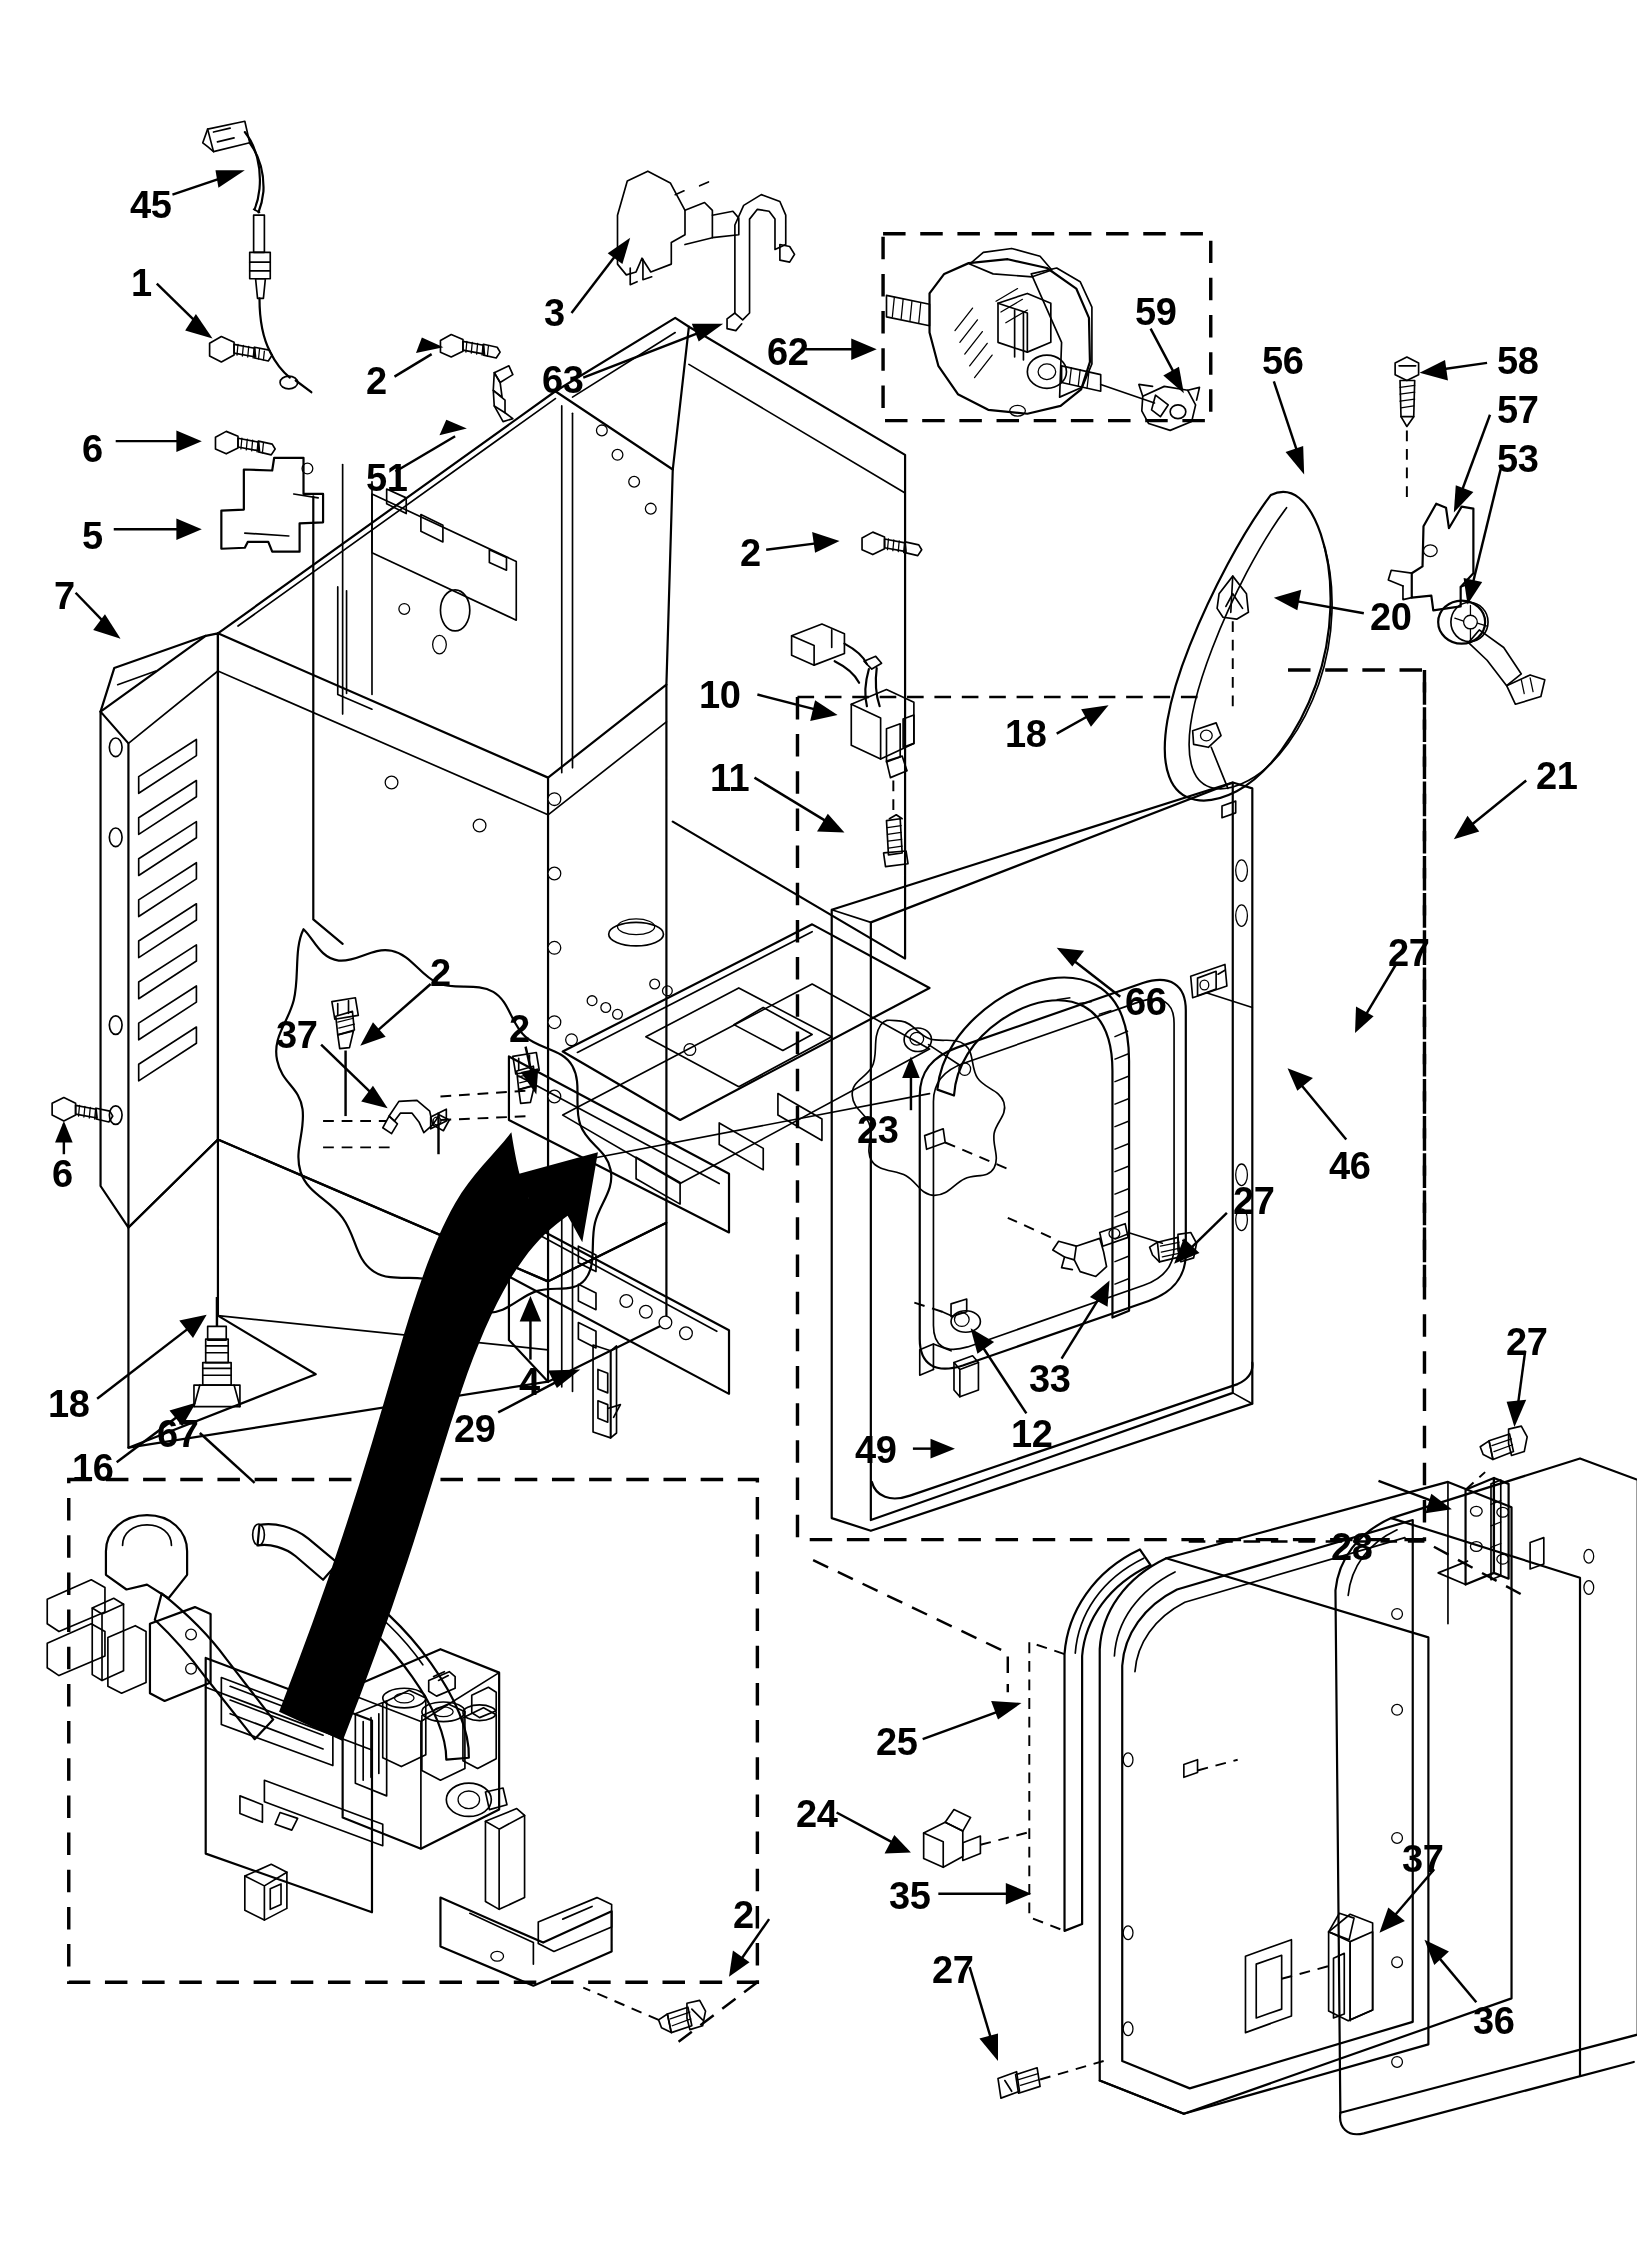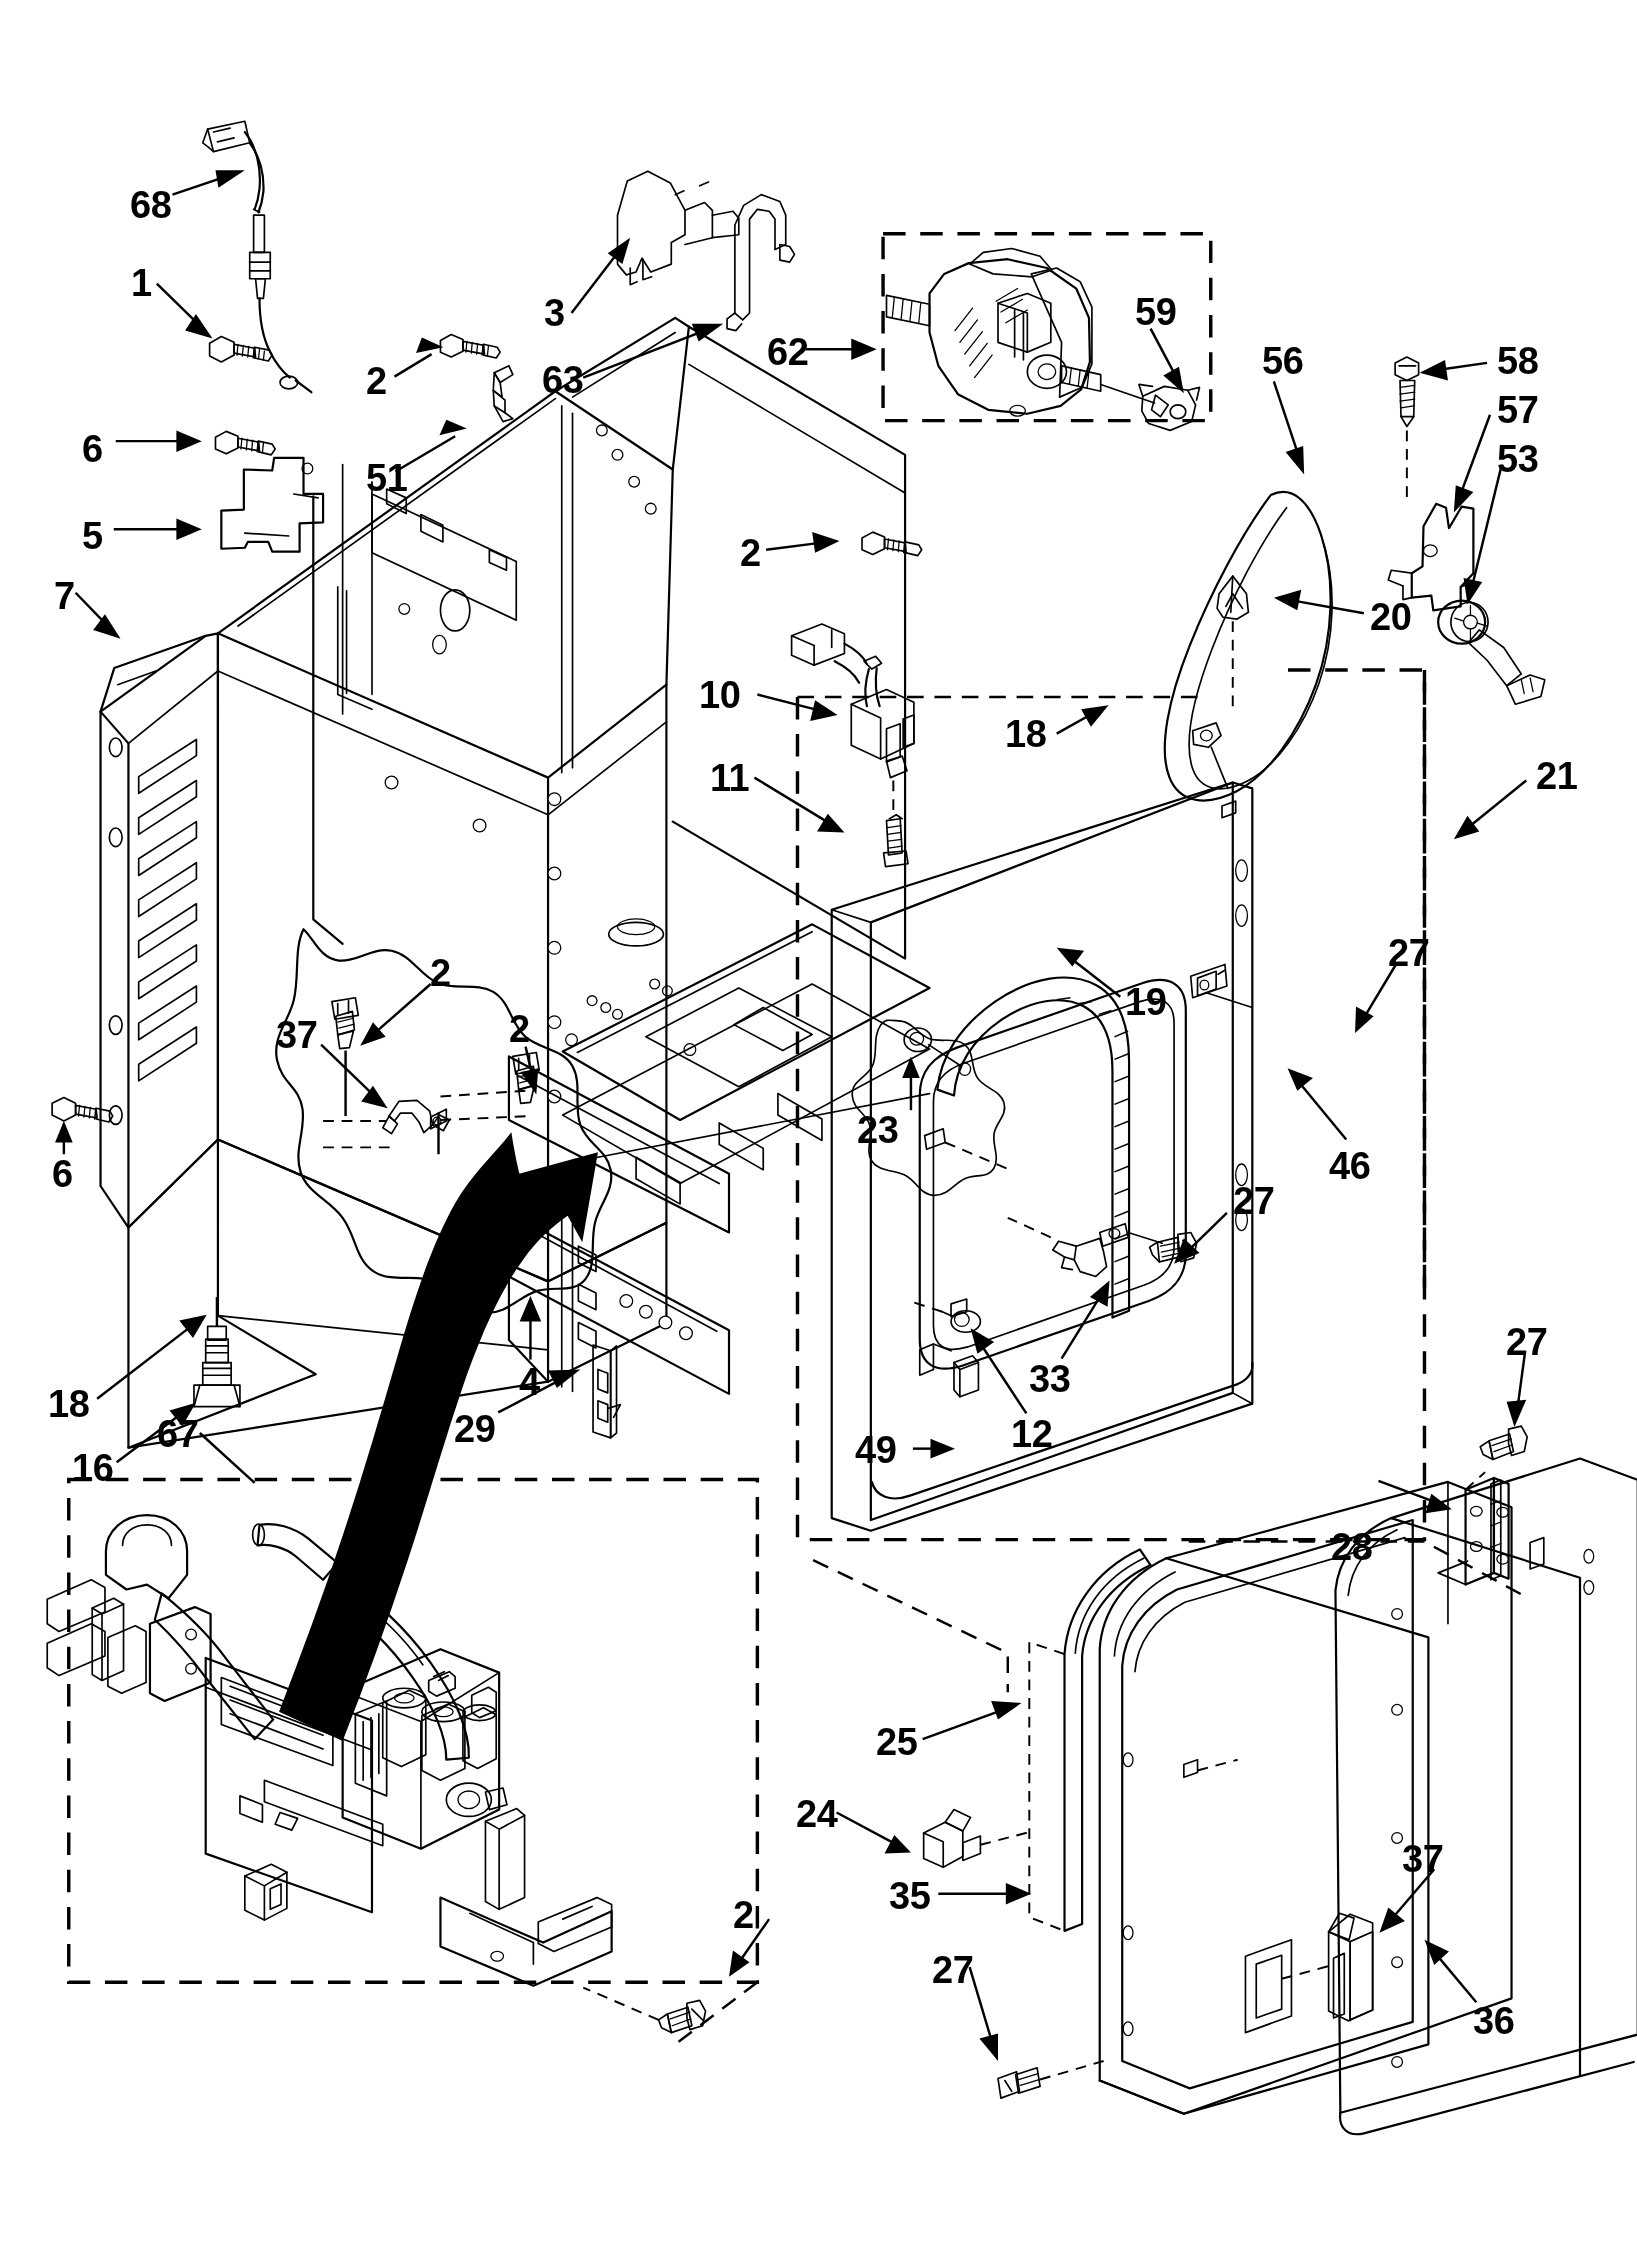--- a/index.html
+++ b/index.html
@@ -936,21 +936,21 @@
           <path d="M1374,4142 L1412,4128"></path>
         </g>
     <path class="ln2" fill="#fff" d="M1404,4096 L1430,4090 L1442,4112 L1436,4142 L1410,4150 L1404,4126 Z"></path>
     <path class="ln2" d="M1414,4108 L1436,4130"></path>
     <path class="ln2" fill="#fff" d="M1364,4118 L1346,4130 L1352,4146 L1372,4156 Z"></path>
     <path class="dashthin" d="M1346,4130 L1192,4064"></path>
   </g>
 
 </svg>
 
-<div class="callout" style="left:130px;top:186px;">68</div>
+<div class="callout" style="left:130px;top:186px;">45</div>
 <div class="callout" style="left:131px;top:264px;">1</div>
 <div class="callout" style="left:366px;top:362px;">2</div>
 <div class="callout" style="left:82px;top:430px;">6</div>
 <div class="callout" style="left:82px;top:517px;">5</div>
 <div class="callout" style="left:54px;top:577px;">7</div>
 <div class="callout" style="left:366px;top:459px;">51</div>
 <div class="callout" style="left:544px;top:294px;">3</div>
 <div class="callout" style="left:542px;top:361px;">63</div>
 <div class="callout" style="left:767px;top:333px;">62</div>
 <div class="callout" style="left:1135px;top:293px;">59</div>
@@ -958,21 +958,21 @@
 <div class="callout" style="left:1497px;top:342px;">58</div>
 <div class="callout" style="left:1497px;top:391px;">57</div>
 <div class="callout" style="left:1497px;top:440px;">53</div>
 <div class="callout" style="left:1370px;top:598px;">20</div>
 <div class="callout" style="left:1536px;top:757px;">21</div>
 <div class="callout" style="left:740px;top:534px;">2</div>
 <div class="callout" style="left:699px;top:676px;">10</div>
 <div class="callout" style="left:710px;top:759px;">11</div>
 <div class="callout" style="left:1005px;top:715px;">18</div>
 <div class="callout" style="left:857px;top:1111px;">23</div>
-<div class="callout" style="left:1125px;top:983px;">19</div>
+<div class="callout" style="left:1125px;top:983px;">66</div>
 <div class="callout" style="left:1388px;top:934px;">27</div>
 <div class="callout" style="left:1329px;top:1147px;">46</div>
 <div class="callout" style="left:430px;top:954px;">2</div>
 <div class="callout" style="left:276px;top:1016px;">37</div>
 <div class="callout" style="left:509px;top:1010px;">2</div>
 <div class="callout" style="left:52px;top:1155px;">6</div>
 <div class="callout" style="left:48px;top:1385px;">18</div>
 <div class="callout" style="left:72px;top:1449px;">16</div>
 <div class="callout" style="left:519px;top:1363px;">4</div>
 <div class="callout" style="left:157px;top:1415px;">67</div>

